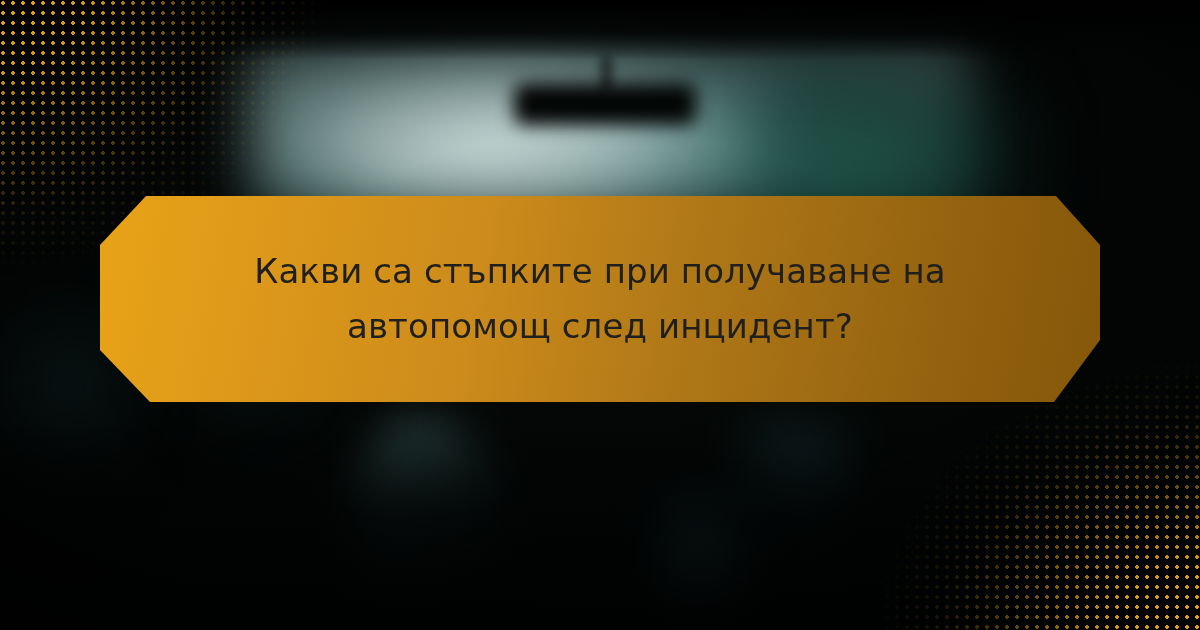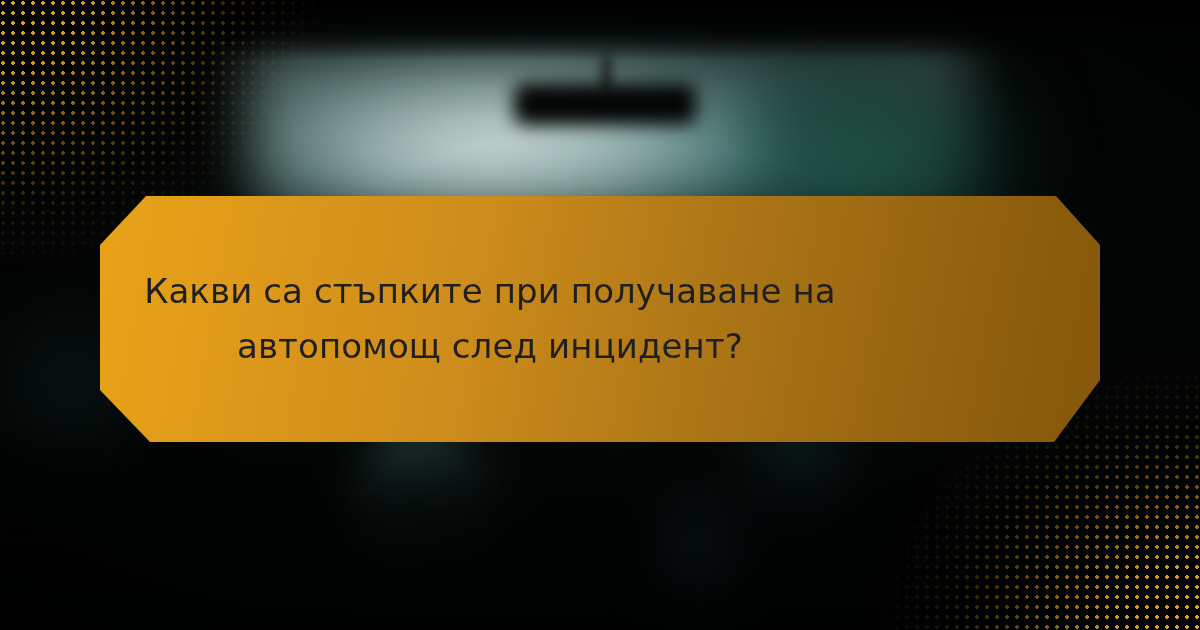--- a/index.html
+++ b/index.html
@@ -161,26 +161,27 @@
     -webkit-mask-image: radial-gradient(ellipse 100% 100% at 100% 100%, rgba(0,0,0,1) 0%, rgba(0,0,0,0.92) 24%, rgba(0,0,0,0.45) 50%, rgba(0,0,0,0.12) 72%, rgba(0,0,0,0) 92%);
             mask-image: radial-gradient(ellipse 100% 100% at 100% 100%, rgba(0,0,0,1) 0%, rgba(0,0,0,0.92) 24%, rgba(0,0,0,0.45) 50%, rgba(0,0,0,0.12) 72%, rgba(0,0,0,0) 92%);
   }
 
   
   .banner {
     position: absolute;
     left: 100px;
     top: 196px;
     width: 1000px;
-    height: 246px;
+    height: 206px;
     background: linear-gradient(100deg, #E8A317 0%, #DF9A1A 14%, #CC8B1B 38%, #B07817 58%, #9A6711 78%, #8B5C0C 92%, #855809 100%);
     -webkit-clip-path: polygon(46px 0, calc(100% - 44px) 0, 100% 49px, 100% calc(100% - 62px), calc(100% - 46px) 100%, 50px 100%, 0 calc(100% - 52px), 0 49px);
             clip-path: polygon(46px 0, calc(100% - 44px) 0, 100% 49px, 100% calc(100% - 62px), calc(100% - 46px) 100%, 50px 100%, 0 calc(100% - 52px), 0 49px);
     display: flex;
     align-items: center;
+    justify-content: center;
   }
   .banner-text {
     color: #1F1F1E;
     font-size: 34px;
     line-height: 1.62;
     font-weight: 400;
     text-align: center;
     max-width: 700px;
     letter-spacing: 0.1px;
     padding: 0 40px;

